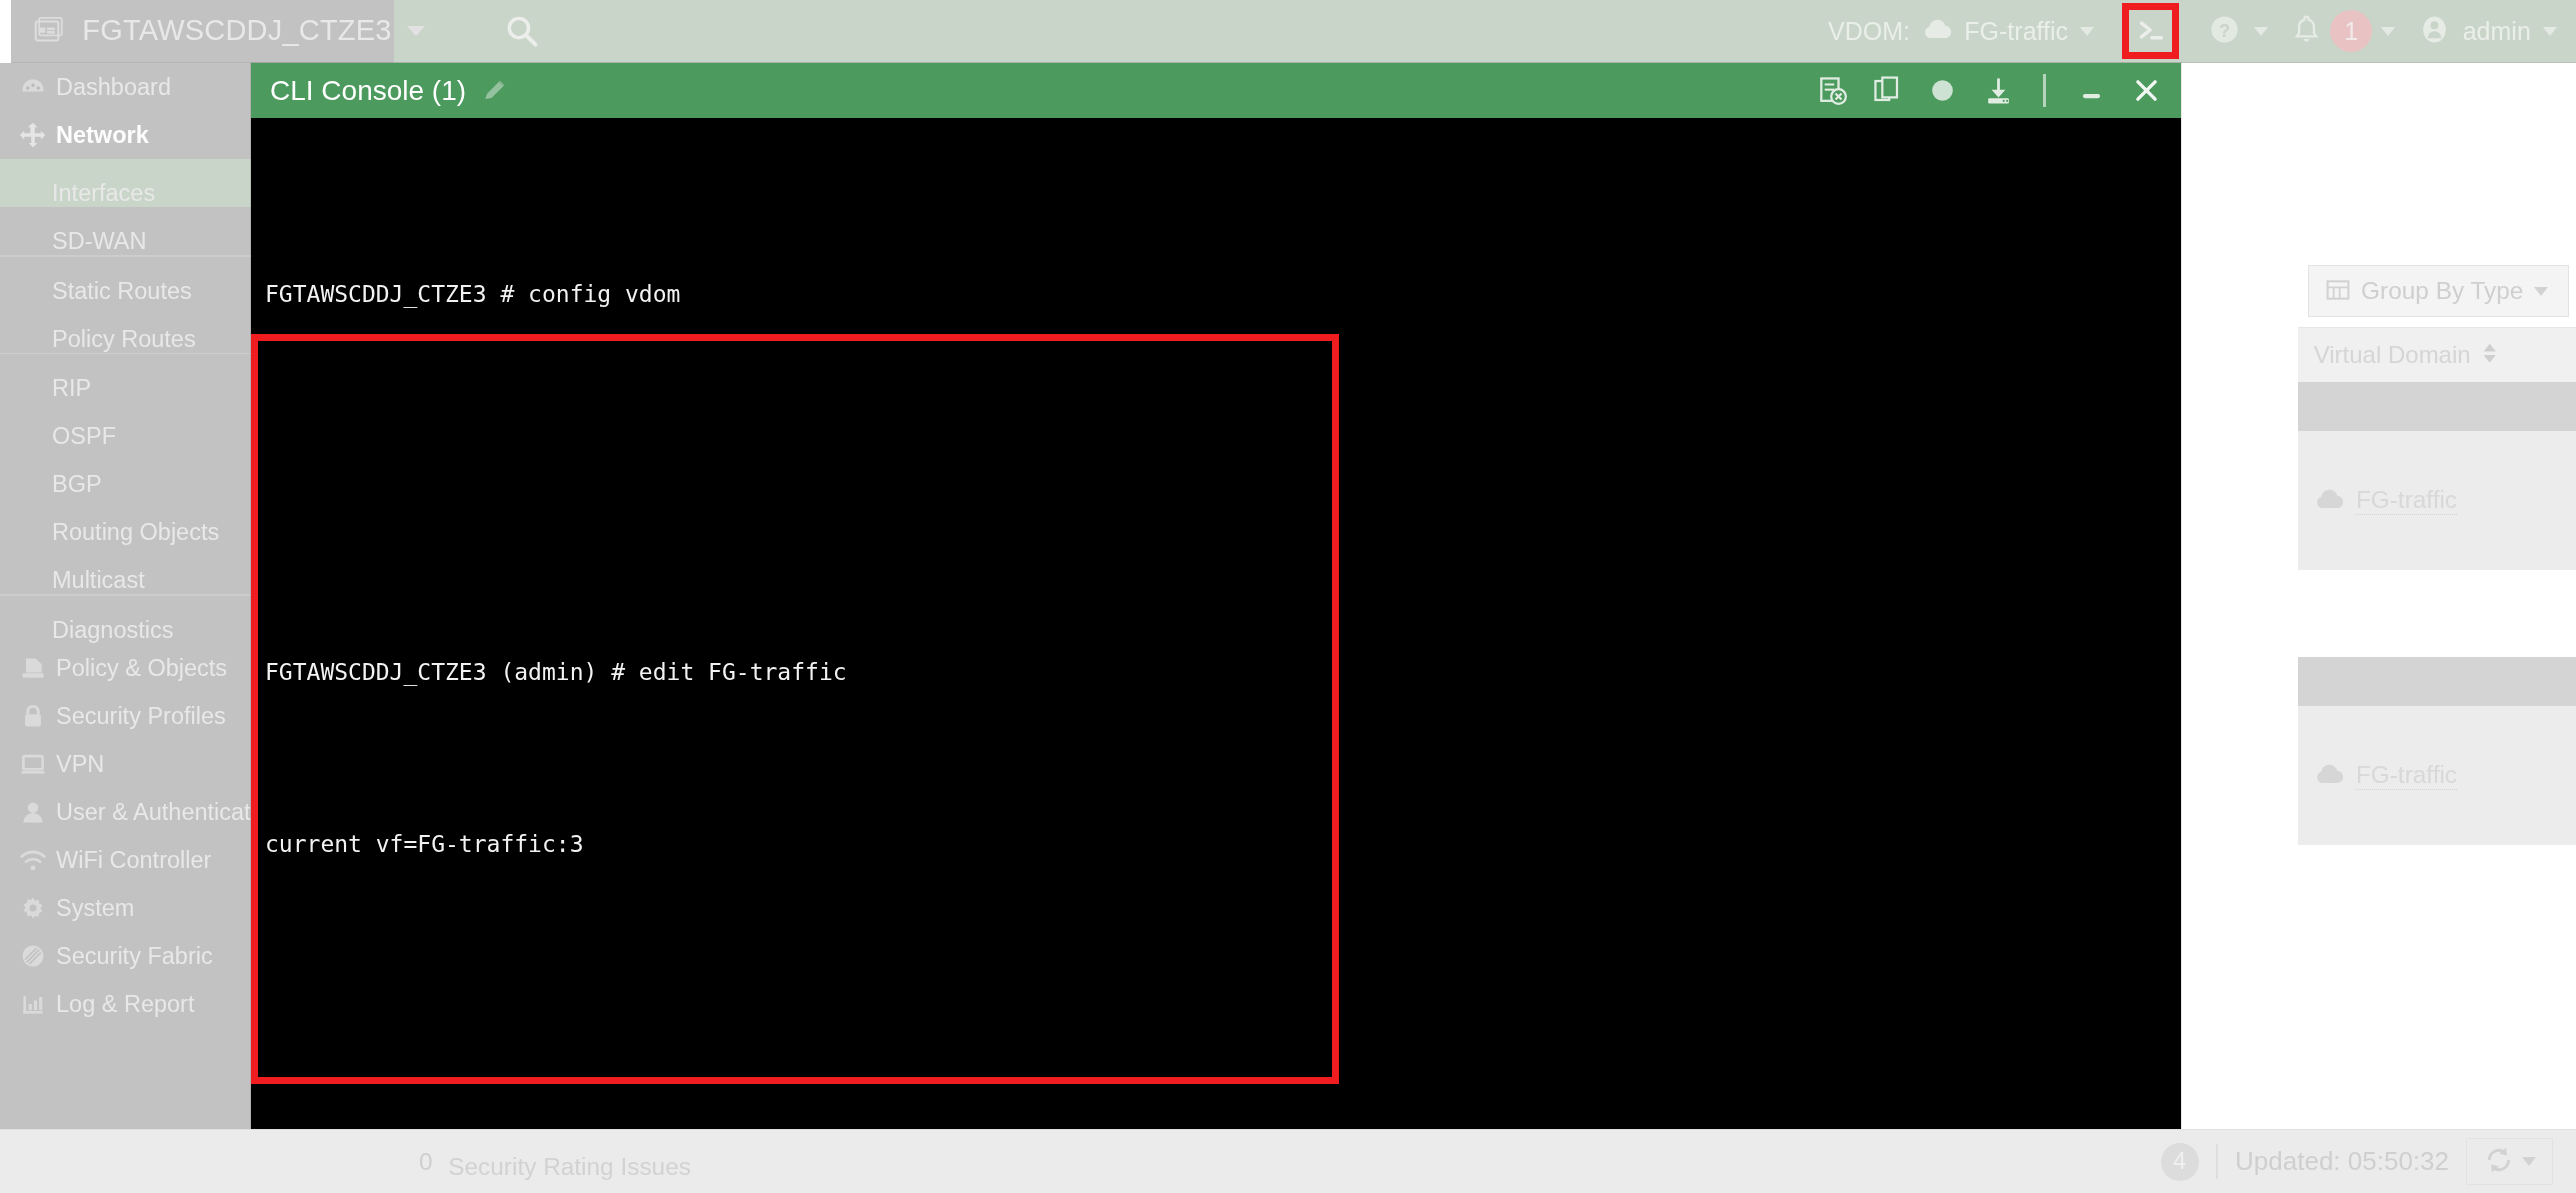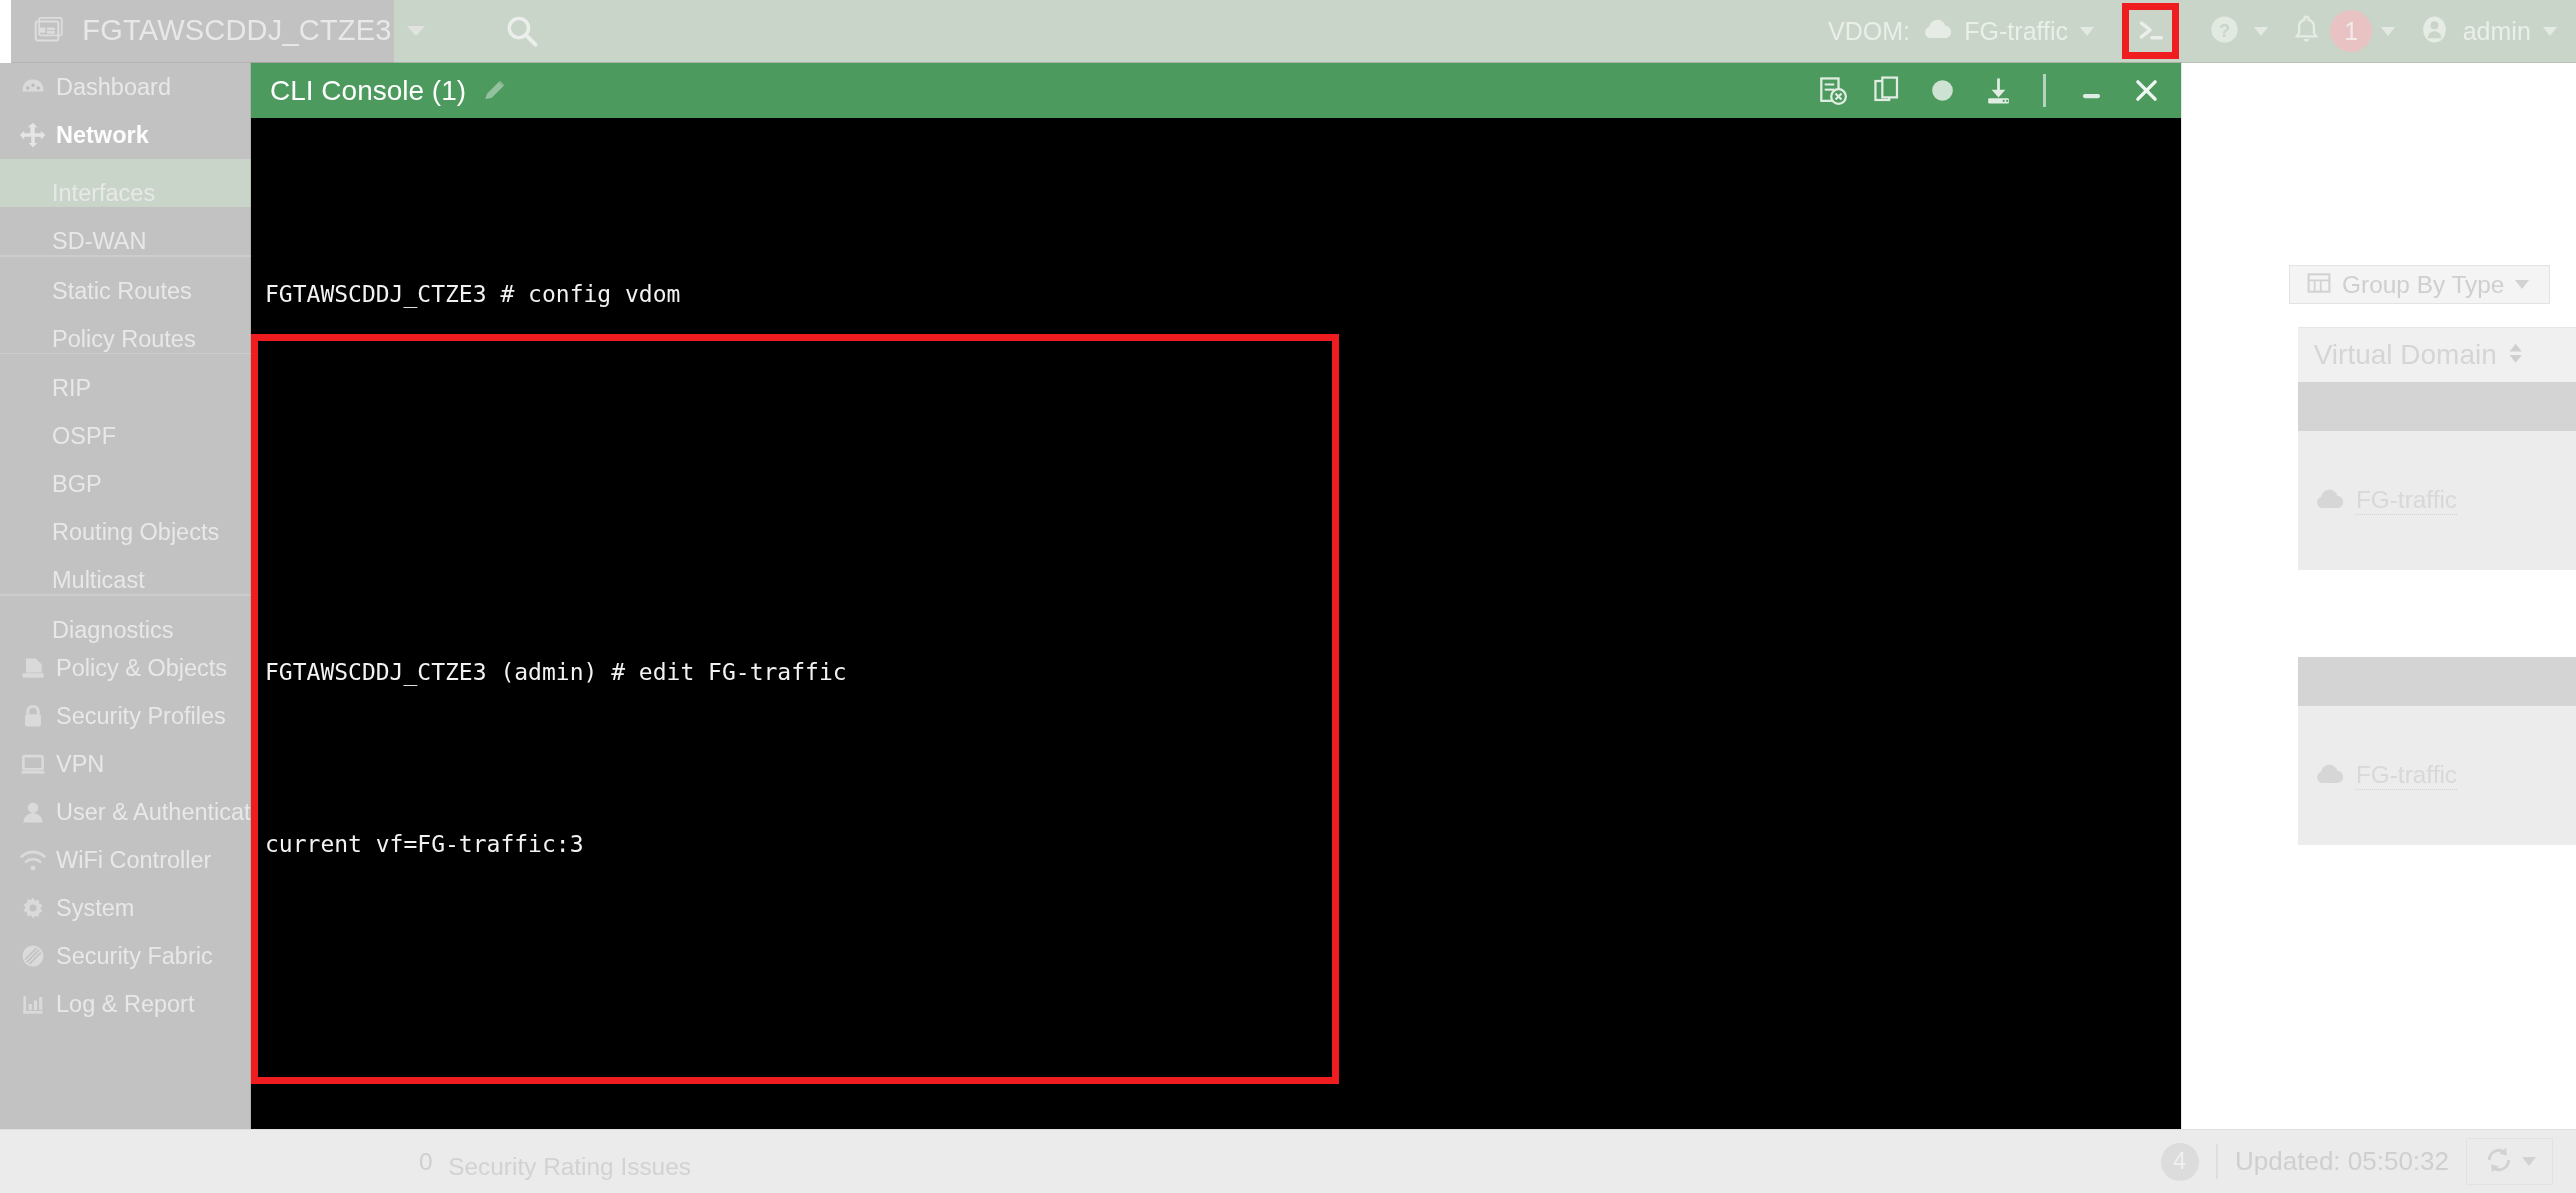--- a/index.html
+++ b/index.html
@@ -110,37 +110,37 @@
   .brand-word { font-size: 31px; letter-spacing: 1.7px; color: #d7d7d7; font-weight: bold; }
   .brand-ver { font-size: 19px; color: #dcdcdc; padding-bottom: 3.5px; }
 
   
   .page {
     position: absolute; top: 63px; left: 251px;
     width: 2325px; height: 1067px;
     background: #ffffff;
   }
   .page-toolbar {
-    position: absolute; top: 202px; right: 26px;
-    width: 261px; height: 39px;
+    position: absolute; top: 202px; right: 7px;
+    width: 261px; height: 52px;
     border: 1.7px solid #e3e3e3;
     display: flex; align-items: center; gap: 10.4px;
     padding-left: 15.7px;
     background: #f4f4f4;
   }
   .page-toolbar .tb-label { font-size: 24.4px; color: #cfcfcf; white-space: nowrap; }
   .table-head {
     position: absolute; top: 264px; right: 0;
     width: 278px; height: 56px;
     background: #f0f0f0;
     border-top: 1.7px solid #e6e6e6;
     border-bottom: 1.7px solid #e6e6e6;
     display: flex; align-items: center; padding-left: 15.7px; gap: 10.4px;
   }
-  .table-head .th-label { font-size: 28px; color: #d5d5d5; }
+  .table-head .th-label { font-size: 24px; color: #d5d5d5; }
   .grp-row {
     position: absolute; right: 0; width: 278px; height: 49px;
     background: #d4d4d4;
   }
   .data-row {
     position: absolute; right: 0; width: 278px;
     background: #ececec;
     display: flex; align-items: center; padding-left: 15.7px; gap: 12.2px;
   }
   .data-row .cell-label {

